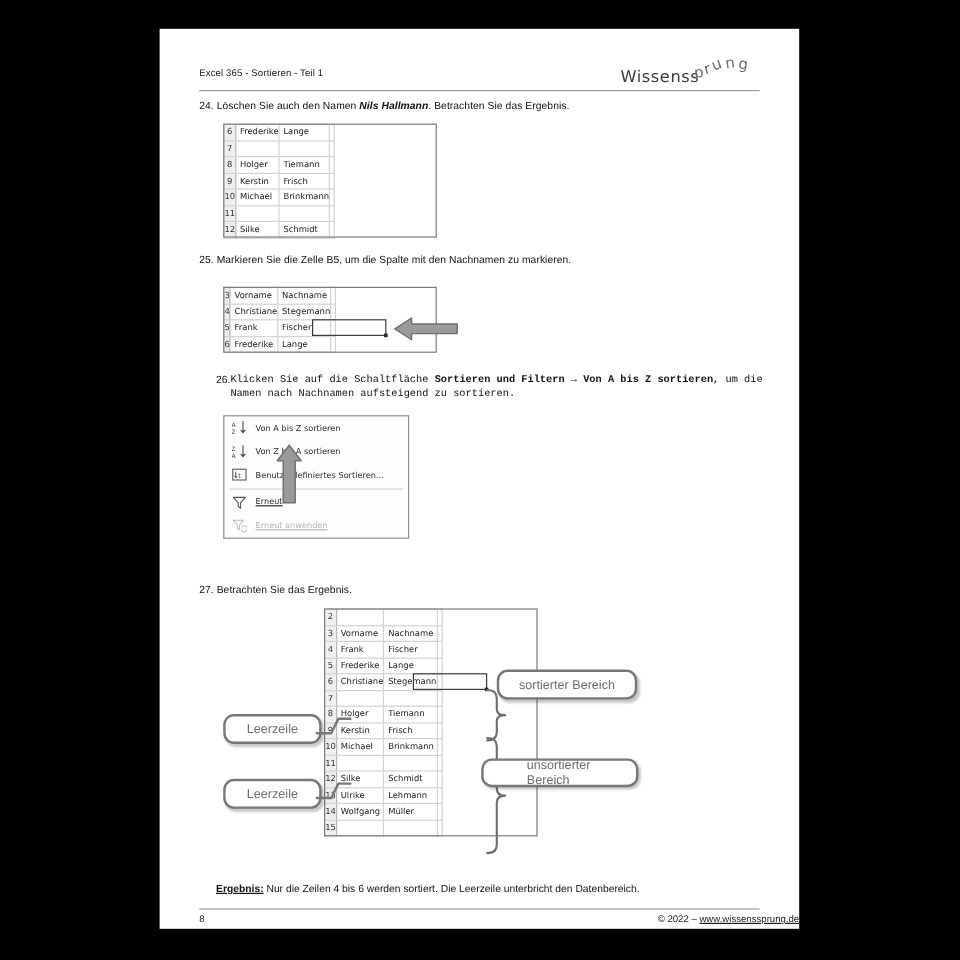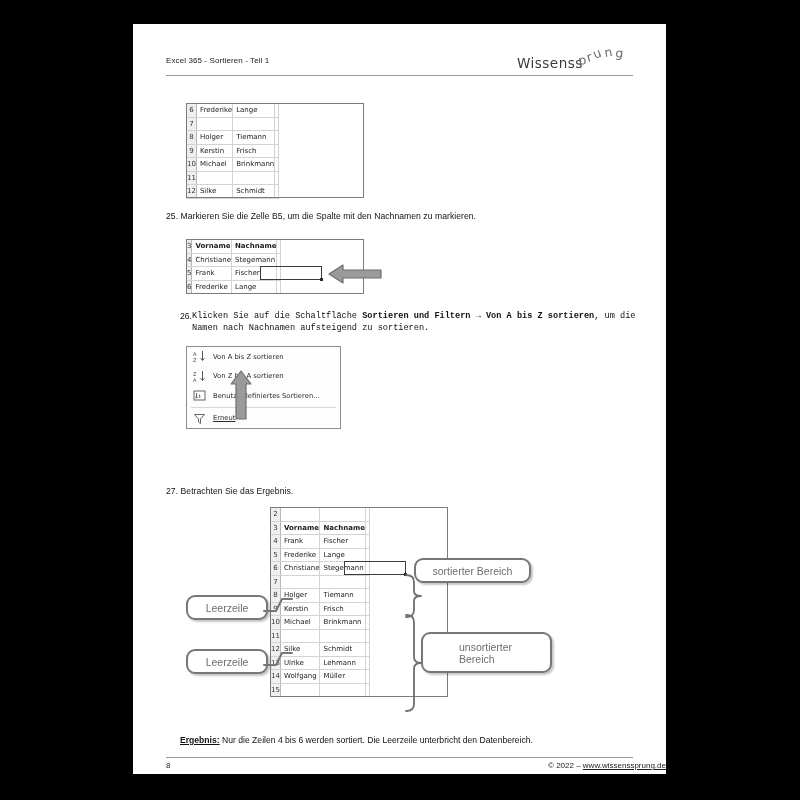--- a/index.html
+++ b/index.html
@@ -61,21 +61,21 @@
     vertical-align: middle;
   }
   .xl td.rh {
     background: #efefef;
     border-right: 0.8px solid #b7b7b7;
     text-align: center;
     padding: 0;
     color: #333;
     font-size: 7px;
   }
-  .xl td.hd { font-weight: bold; }
+  .xl td.hd { font-weight: normal; }
   .xl-frame {
     position: absolute;
     border: 1.2px solid #7b7b7b;
   }
 
   
   .selcell {
     position: absolute;
     border: 1.3px solid #3b3b3b;
     background: transparent;
@@ -161,20 +161,24 @@
           <text x="106" y="21" transform="rotate(-8 106 21)">p</text>
           <text x="115" y="18" transform="rotate(-16 115 18)">r</text>
           <text x="122" y="15" transform="rotate(-22 122 15)">u</text>
           <text x="132" y="13" transform="rotate(-8 132 13)">n</text>
           <text x="142" y="13" transform="rotate(6 142 13)">g</text>
         </g>
       </svg>
     </div>
   </div>
 
+  <div class="step" style="left:33px; top:58px; width:450px;">
+    <span>24.</span>
+    <span>Löschen Sie auch den Namen </span><b>Nils Hallmann</b><span>. Betrachten Sie das Ergebnis.</span>
+  </div>
 
   <div style="position:absolute; left:53px; top:79px;">
     <table class="xl" style="left:0; top:0;">
       <tbody>
           <tr>
         <td class="rh" style="width:16px">6</td>
         <td style="width:58px">Frederike</td>
         <td style="width:62px">Lange</td>
         <td style="width:42px"></td>
       </tr>
@@ -304,20 +308,29 @@
     </div>
     <div class="sep"></div>
     <div class="mi">
       <span class="ico">
         <svg width="13" height="13" viewBox="0 0 13 13">
           <path d="M1.5 2.5 L11.5 2.5 L7.5 7 L7.5 11.5 L5.5 10 L5.5 7 Z" fill="none" stroke="#555" stroke-width="0.9" stroke-linejoin="round"></path>
         </svg>
       </span>
       <span class="u">Erneut</span>
     </div>
+    <div class="mi dis">
+      <span class="ico">
+        <svg width="13" height="13" viewBox="0 0 13 13">
+          <path d="M1.5 2.5 L10 2.5 L6.5 6.5 L6.5 10.5 L4.8 9.3 L4.8 6.5 Z" fill="none" stroke="#bdbdbd" stroke-width="0.9" stroke-linejoin="round"></path>
+          <path d="M8.2 10.6 A2.6 2.6 0 1 0 8.6 8.2" fill="none" stroke="#bdbdbd" stroke-width="0.9"></path>
+        </svg>
+      </span>
+      <span class="u">Erneut anwenden</span>
+    </div>
   </div>
 
   <div class="garrow" style="left:96px; top:345px;">
     <svg width="24" height="52" viewBox="0 0 24 52" xmlns="http://www.w3.org/2000/svg">
       <polygon points="12,2 22,15 17,15 17,50 7,50 7,15 2,15" fill="#9a9a9a" stroke="#6f6f6f" stroke-width="1.2" stroke-linejoin="round"></polygon>
     </svg>
   </div>
 
   <div class="step" style="left:33px; top:461px; width:460px;">
     <span>27.</span>
@@ -426,21 +439,21 @@
       <svg width="24" height="100" viewBox="0 0 24 100" xmlns="http://www.w3.org/2000/svg">
         <path d="M2,2 Q10,2 10,9 L10,44 Q10,50 17,50 Q10,50 10,56 L10,91 Q10,98 2,98" fill="none" stroke="#6f6f6f" stroke-width="1.8" stroke-linecap="round" stroke-linejoin="round"></path>
       </svg>
     </div>
   </div>
 
   <div class="bubble" style="left:281px; top:534px; width:117px; height:25px;">
     <span>sortierter Bereich</span>
   </div>
 
-  <div class="bubble" style="left:288px; top:608px; width:131px; height:41px;padding-left:36px;">
+  <div class="bubble" style="left:268px; top:608px; width:131px; height:24px;padding-left:36px;">
     <span>unsortierter Bereich</span>
   </div>
 
   <div style="position:absolute; left:53px; top:571px;">
     <div class="bubble" style="left:0; top:0; width:82px; height:25px;">
       <span>Leerzeile</span>
     </div>
     <svg class="bubble-tail" style="left:76px; top:2px;" width="32" height="18" viewBox="0 0 32 18">
       <path d="M2,14 L14,14 L20,2 L30,2" fill="none" stroke="#777777" stroke-width="2" stroke-linejoin="round" stroke-linecap="round"></path>
     </svg>

